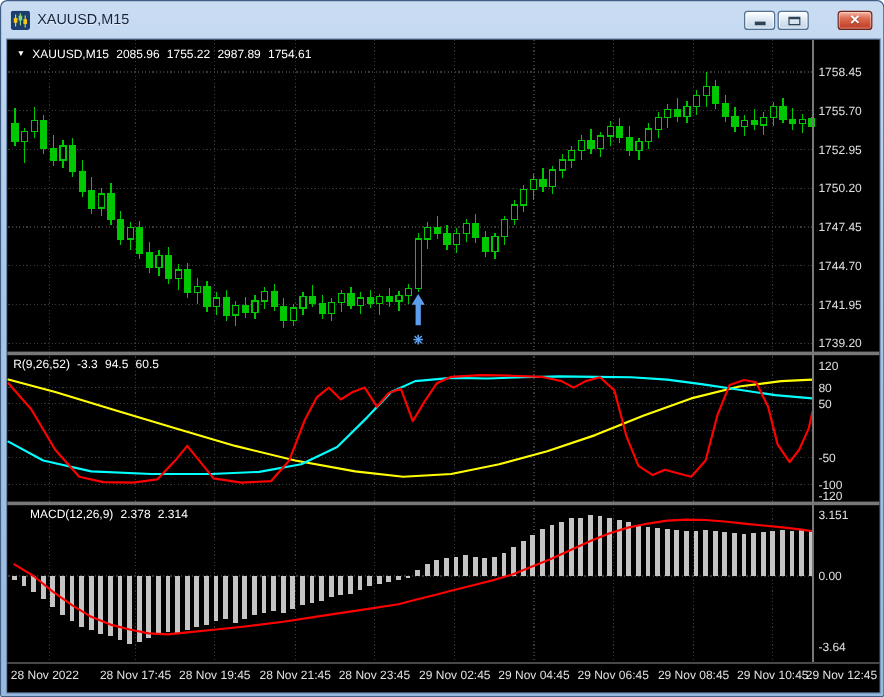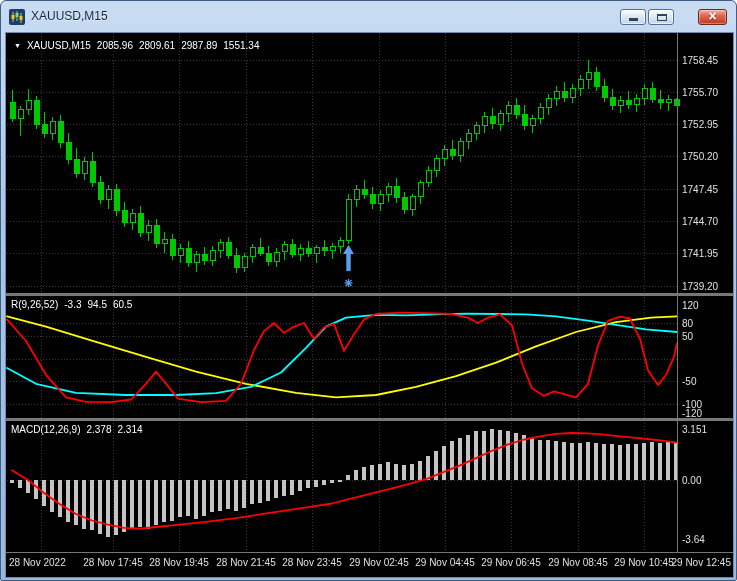--- a/index.html
+++ b/index.html
@@ -56,21 +56,21 @@
   }
   #chart-svg { position:absolute; left:0; top:0; display:block; }
   #chart-svg text { font-family:"Liberation Sans", sans-serif; }
   .hdr {
     position:absolute; color:#ffffff; font-size:10px; line-height:11px;
     white-space:nowrap; z-index:3; letter-spacing:0;
   }
   .hdr span { margin-right:6px; }
   .main-hdr { left:8px; top:7px; }
   .mid-hdr  { left:5px; top:266px;text-align:right; }
-  .macd-hdr { left:5px; top:391px; }
+  .macd-hdr { left:19px; top:391px; }
   .tri { font-size:7px; margin-right:4px; vertical-align:1px; }
 </style>
 </head>
 <body>
 
 <div class="window">
 
   <div class="titlebar">
     <svg class="app-icon" viewBox="0 0 16 16" width="16" height="16">
       <rect x="0" y="0" width="16" height="16" rx="2" fill="#1b3c6e"></rect>
@@ -594,21 +594,21 @@
           <text x="373" y="533" text-anchor="middle">29 Nov 02:45</text>
           <text x="439" y="533" text-anchor="middle">29 Nov 04:45</text>
           <text x="505" y="533" text-anchor="middle">29 Nov 06:45</text>
           <text x="572" y="533" text-anchor="middle">29 Nov 08:45</text>
           <text x="638" y="533" text-anchor="middle">29 Nov 10:45</text>
           <text x="725" y="533" text-anchor="end">29 Nov 12:45</text>
         </g>
       </svg>
 
     <div class="hdr main-hdr">
-      <span class="tri">▼</span><span>XAUUSD,M15</span><span>2085.96</span><span>2809.61</span><span>2987.89</span><span>1551.34</span>
+      <span class="tri">▼</span><span>XAUUSD,M15</span><span>2085.96</span><span>1755.22</span><span>2987.89</span><span>1754.61</span>
     </div>
 
     <div class="hdr mid-hdr">
       <span>R(9,26,52)</span><span>-3.3</span><span>94.5</span><span>60.5</span>
     </div>
 
     <div class="hdr macd-hdr">
       <span>MACD(12,26,9)</span><span>2.378</span><span>2.314</span>
     </div>
   </div>

